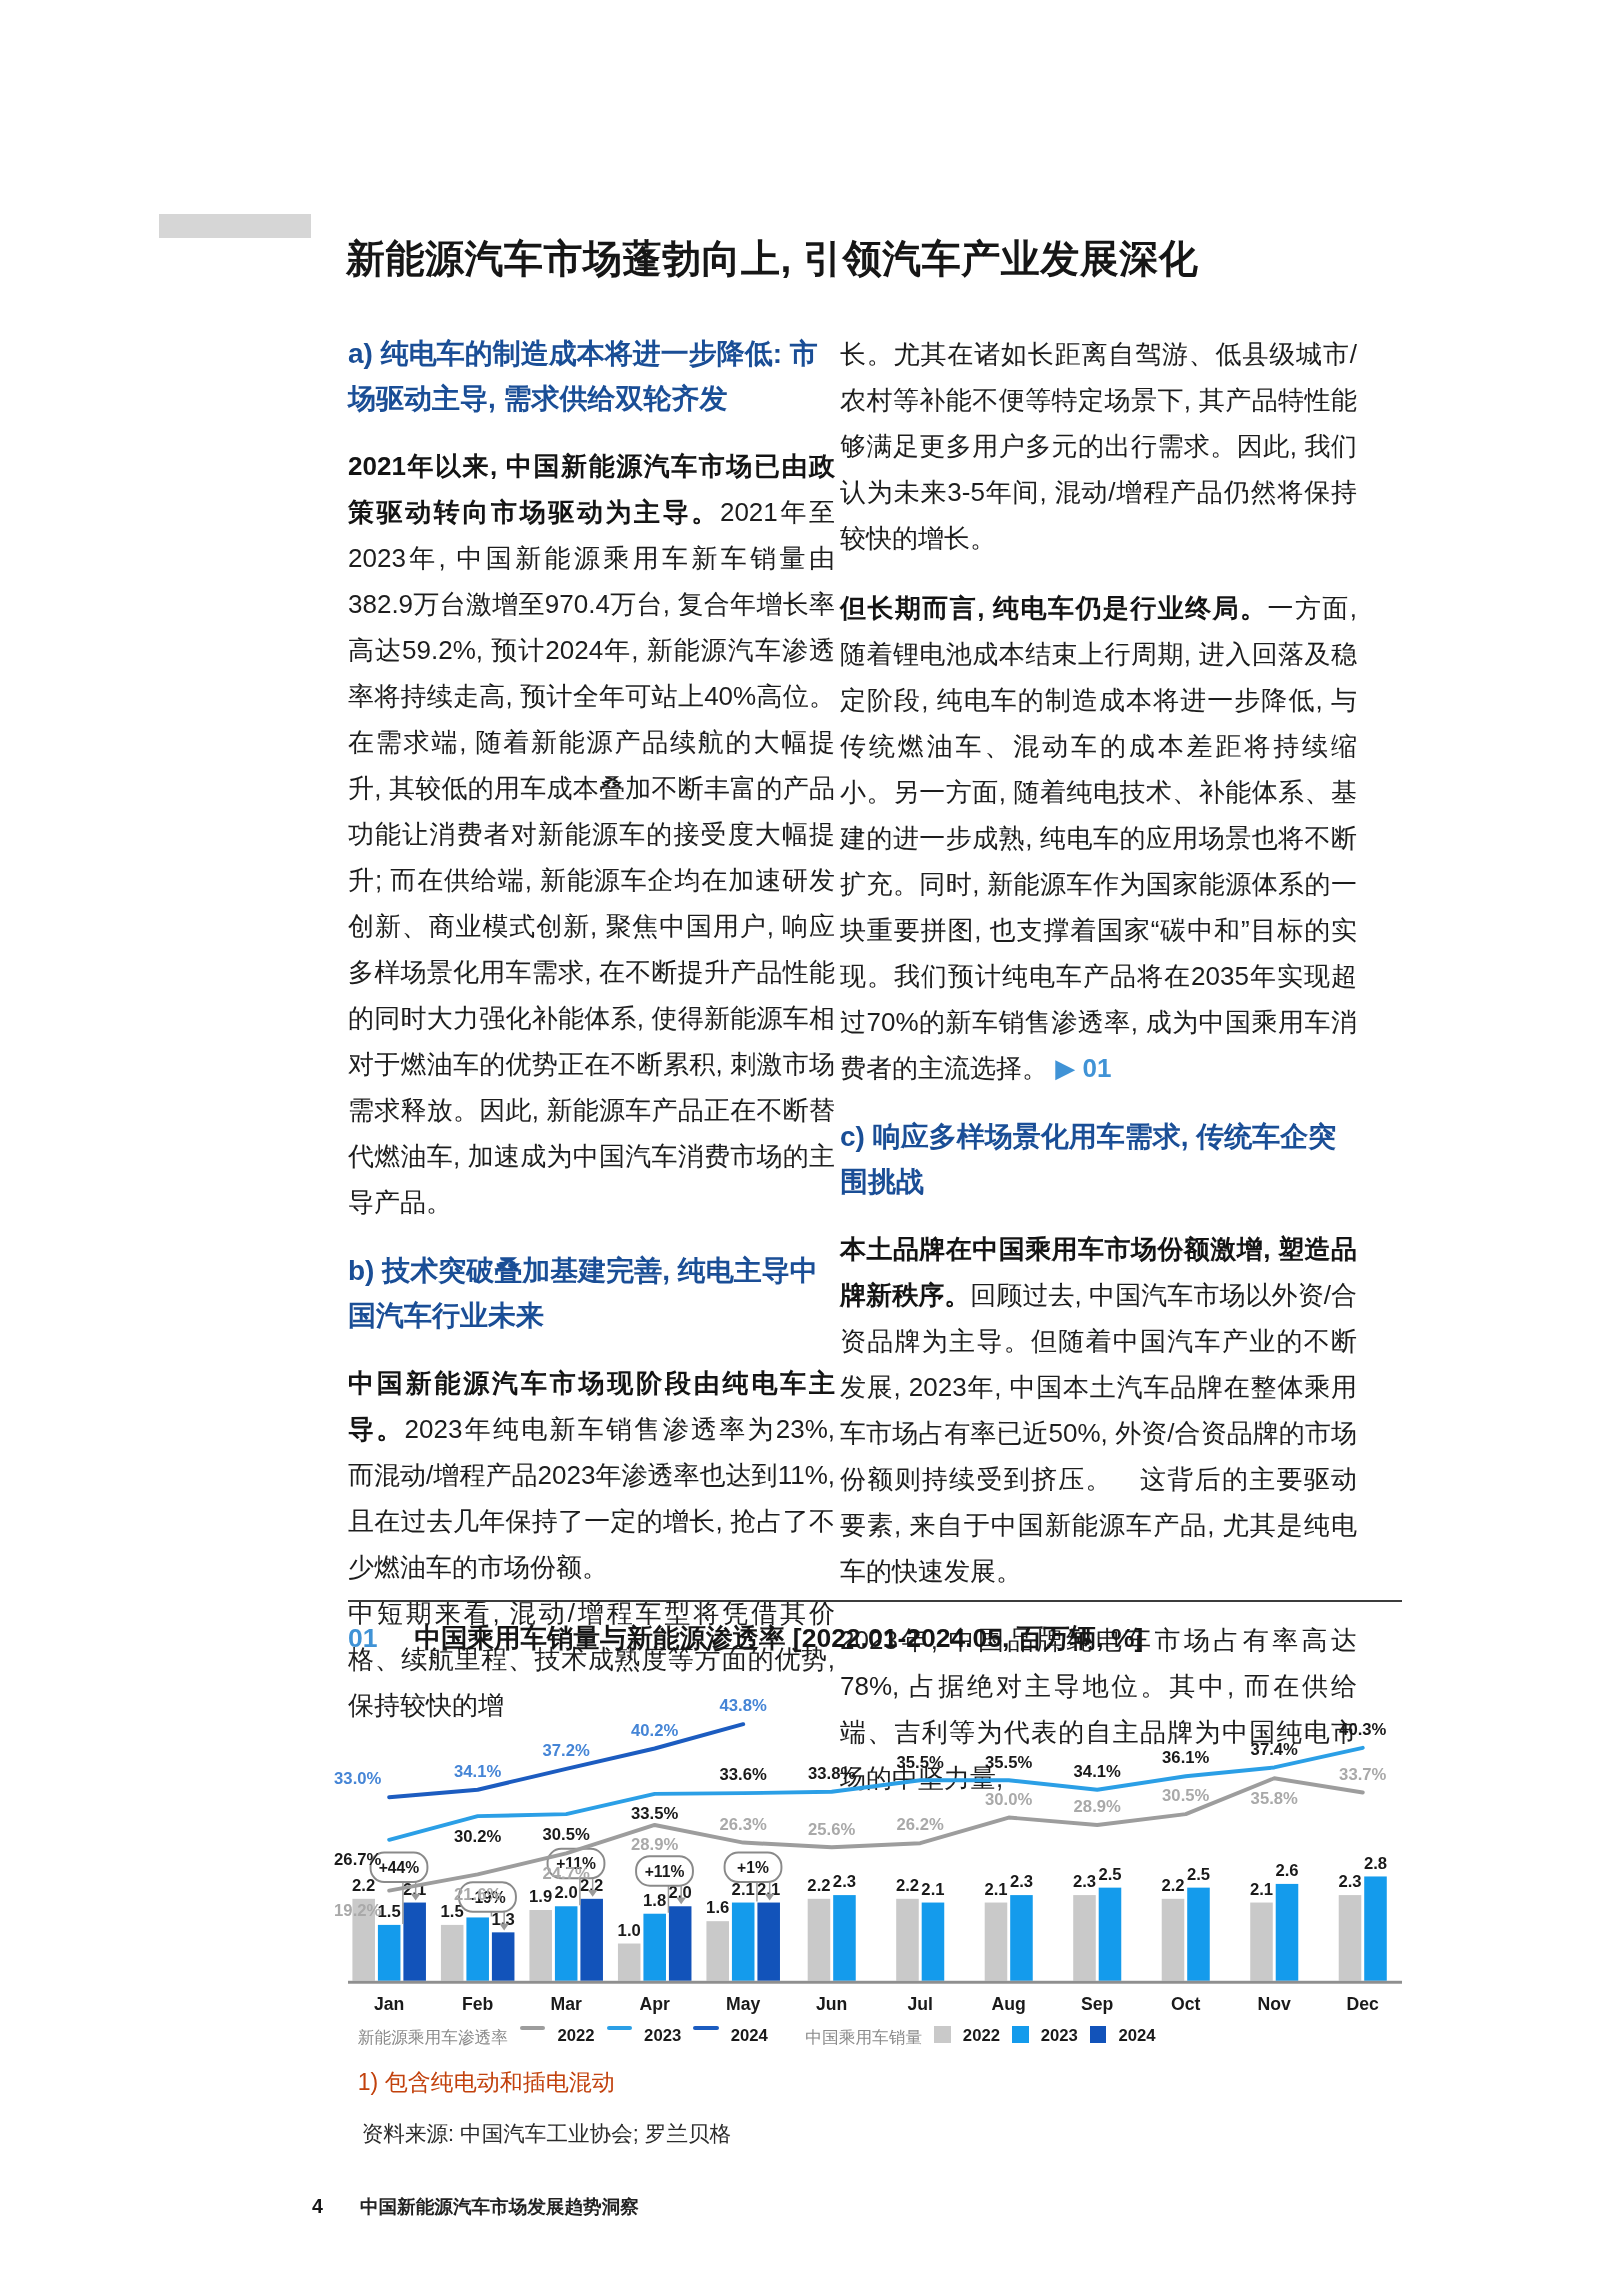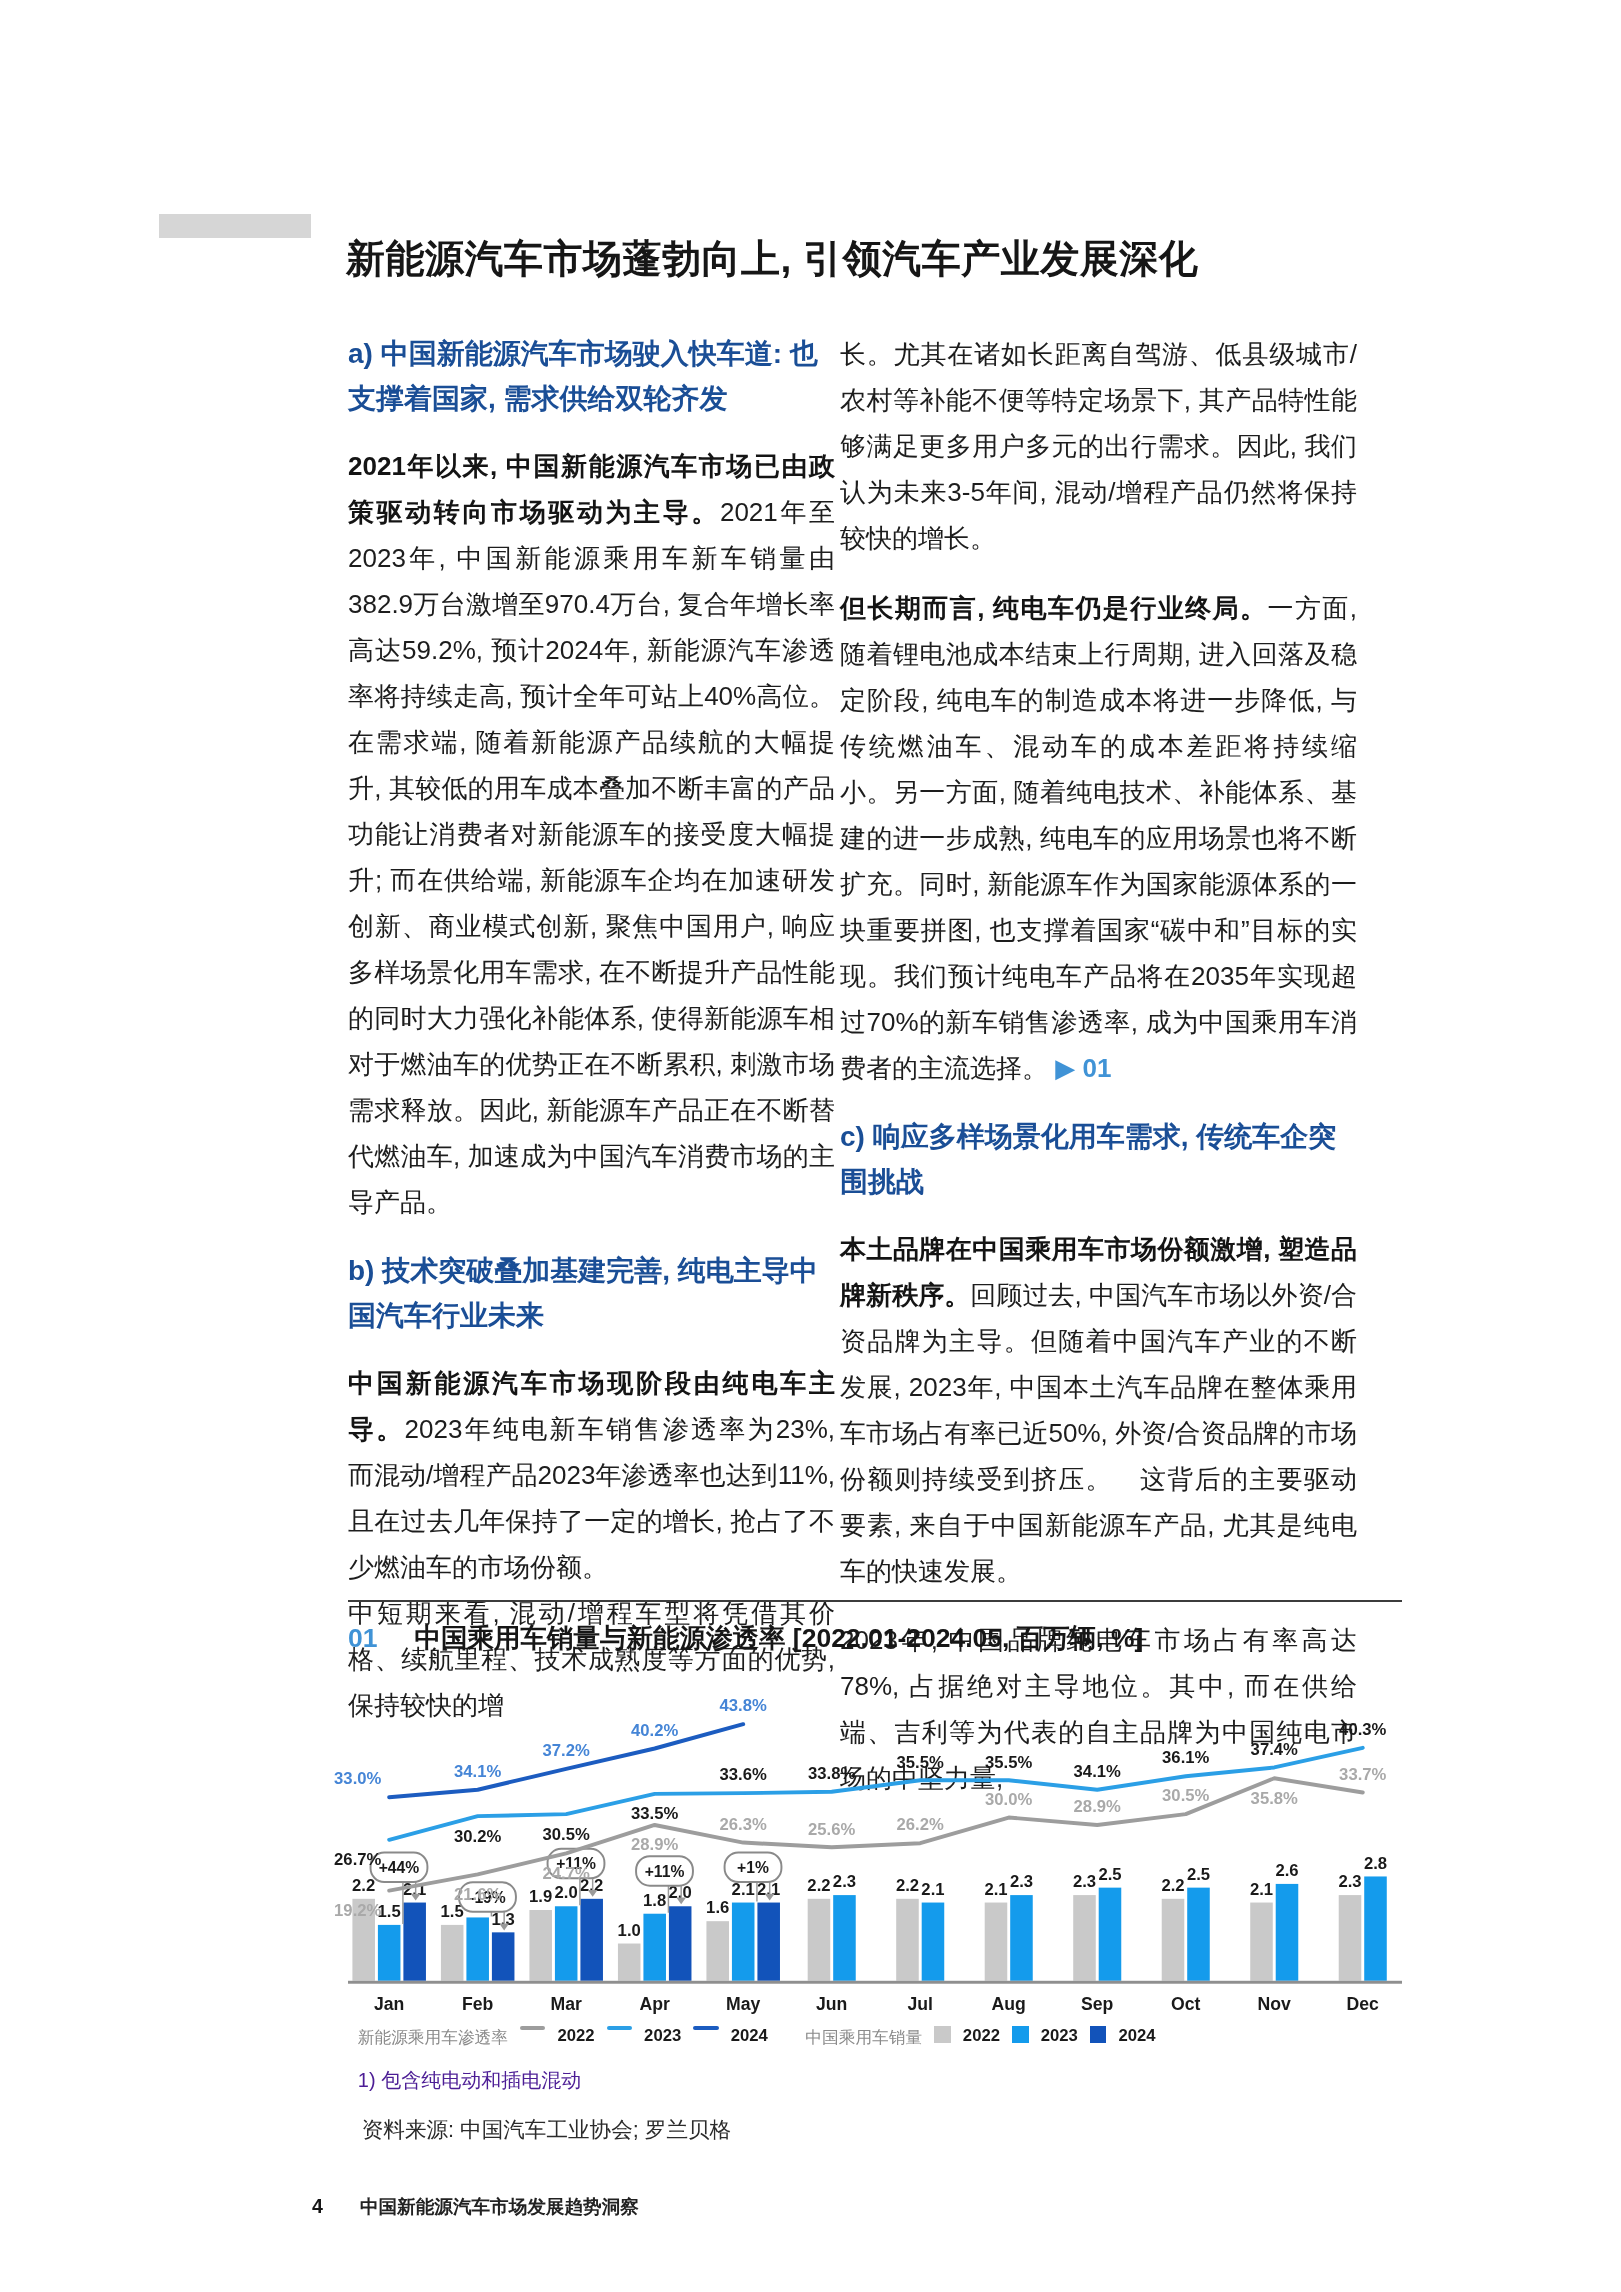--- a/index.html
+++ b/index.html
@@ -22,35 +22,35 @@
   .fig-id{font-size:26.5px;font-weight:700;color:#4093d6;}
   .fig-title{font-size:26.5px;font-weight:700;color:#161616;}
   #chart-svg{margin-top:11.8px;overflow:visible;display:block;}
   svg text{font-family:"Liberation Sans","DejaVu Sans",sans-serif;}
   .legend{display:flex;align-items:flex-start;gap:12px;margin-top:3.9px;padding-left:9.8px;font-size:16.7px;color:#1a1a1a;}
   .lg-group{color:#8a8a8a;}
   .lg-group2{margin-left:25.5px;}
   .lg-line{display:inline-block;width:25.5px;height:3.9px;border-radius:2px;}
   .lg-sq{display:inline-block;width:16.7px;height:16.7px;}
   .lg-year{font-weight:600;}
-  .fig-note{margin-top:17.6px;padding-left:9.8px;font-size:20px;color:#4c1d95;}
+  .fig-note{margin-top:17.6px;padding-left:9.8px;font-size:23px;color:#c2410c;}
   .fig-source{margin-top:21.6px;padding-left:13.7px;font-size:21.6px;color:#2b2b2b;}
   .footer{position:absolute;left:312px;top:2194px;display:flex;align-items:baseline;gap:37px;}
   .footer .num{font-size:19.6px;font-weight:700;color:#161616;}
   .footer .ft{font-size:18.6px;font-weight:700;color:#222;}
 </style>
 </head>
 <body>
 
 <div class="page">
   <div class="deco"></div>
   <h1 class="page-title">新能源汽车市场蓬勃向上, 引领汽车产业发展深化</h1>
 
   <div class="col col-left">
-    <h2 class="sec-head">a) 中国新能源汽车市场驶入快车道: 也支撑着国家, 需求供给双轮齐发</h2>
+    <h2 class="sec-head">a) 纯电车的制造成本将进一步降低: 市场驱动主导, 需求供给双轮齐发</h2>
     <p class="body-p"><b>2021年以来, 中国新能源汽车市场已由政策驱动转向市场驱动为主导。</b><span>2021年至2023年, 中国新能源乘用车新车销量由382.9万台激增至970.4万台, 复合年增长率高达59.2%, 预计2024年, 新能源汽车渗透率将持续走高, 预计全年可站上40%高位。在需求端, 随着新能源产品续航的大幅提升, 其较低的用车成本叠加不断丰富的产品功能让消费者对新能源车的接受度大幅提升; 而在供给端, 新能源车企均在加速研发创新、商业模式创新, 聚焦中国用户, 响应多样场景化用车需求, 在不断提升产品性能的同时大力强化补能体系, 使得新能源车相对于燃油车的优势正在不断累积, 刺激市场需求释放。因此, 新能源车产品正在不断替代燃油车, 加速成为中国汽车消费市场的主导产品。</span></p>
 
     <h2 class="sec-head mt">b) 技术突破叠加基建完善, 纯电主导中国汽车行业未来</h2>
     <p class="body-p tight"><b>中国新能源汽车市场现阶段由纯电车主导。</b><span>2023年纯电新车销售渗透率为23%, 而混动/增程产品2023年渗透率也达到11%, 且在过去几年保持了一定的增长, 抢占了不少燃油车的市场份额。</span></p>
     <p class="body-p tight">中短期来看, 混动/增程车型将凭借其价格、续航里程、技术成熟度等方面的优势, 保持较快的增</p>
   </div>
 
   <div class="col col-right">
     <p class="body-p">长。尤其在诸如长距离自驾游、低县级城市/农村等补能不便等特定场景下, 其产品特性能够满足更多用户多元的出行需求。因此, 我们认为未来3-5年间, 混动/增程产品仍然将保持较快的增长。</p>
     <p class="body-p"><b>但长期而言, 纯电车仍是行业终局。</b><span>一方面, 随着锂电池成本结束上行周期, 进入回落及稳定阶段, 纯电车的制造成本将进一步降低, 与传统燃油车、混动车的成本差距将持续缩小。另一方面, 随着纯电技术、补能体系、基建的进一步成熟, 纯电车的应用场景也将不断扩充。同时, 新能源车作为国家能源体系的一块重要拼图, 也支撑着国家“碳中和”目标的实现。我们预计纯电车产品将在2035年实现超过70%的新车销售渗透率, 成为中国乘用车消费者的主流选择。</span> <span class="chart-ref">▶ 01</span></p>

